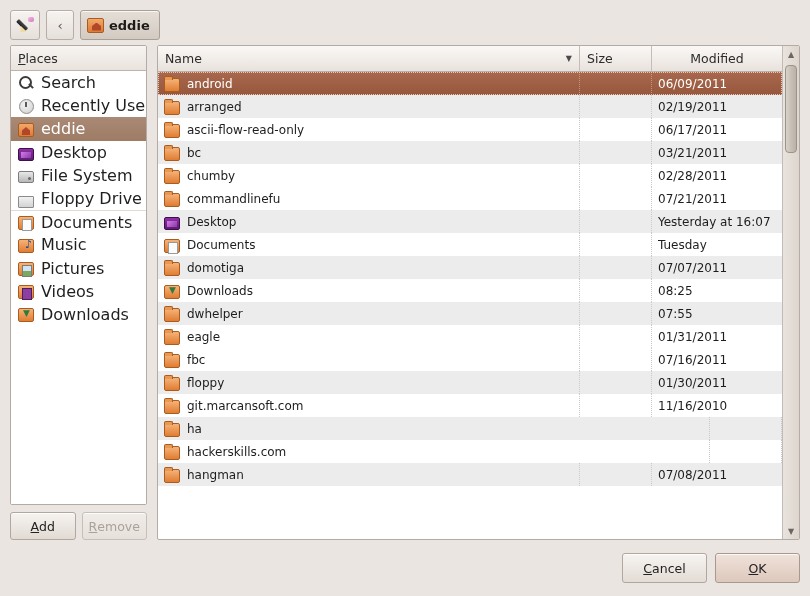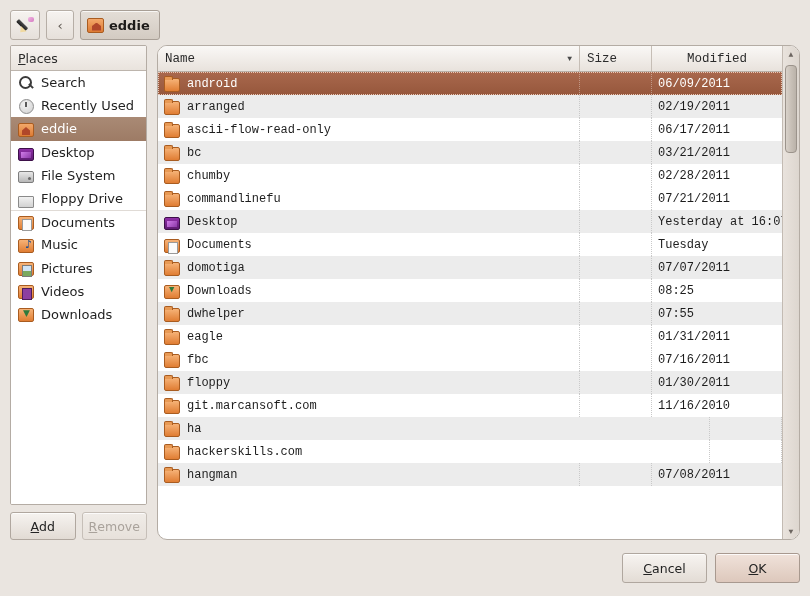--- a/index.html
+++ b/index.html
@@ -127,21 +127,21 @@
     color: #2b2b2b;
   }
   .mnem { text-decoration: underline; }
   .places-list { flex: 1 1 auto; overflow: hidden; background:#fff; }
   .place {
     height: 23.2px;
     display: flex;
     align-items: center;
     gap: 7px;
     padding-left: 7px;
-    font-size: 13px;
+    font-size: 16px;
     color: #1f1f1f;
     white-space: nowrap;
   }
   .place.selected {
     background: linear-gradient(to bottom,#a98a75 0%,#9d7b65 100%);
     color: #ffffff;
   }
   .place.sep { border-top: 1px solid #e0dbd6; }
 
   
@@ -273,26 +273,25 @@
   
   .filepane {
     flex: 1 1 auto;
     display: flex;
     flex-direction: column;
     min-width: 0;
   }
   .list-frame {
     flex: 1 1 auto;
     border: 1px solid #b4aca4;
-    border-radius: 10px;
+    border-radius: 2px;
     background: #fff;
     display: flex;
     min-height: 0;
     overflow: hidden;
-    font-family: Liberation Mono, monospace;
   }
   .list-main { flex: 1 1 auto; display: flex; flex-direction: column; min-width: 0; }
 
   .hdr {
     display: flex;
     height: 26px;
     flex: 0 0 auto;
     background: linear-gradient(to bottom,#faf8f6 0%,#e8e2dc 100%);
     border-bottom: 1px solid #b9b1a9;
   }

